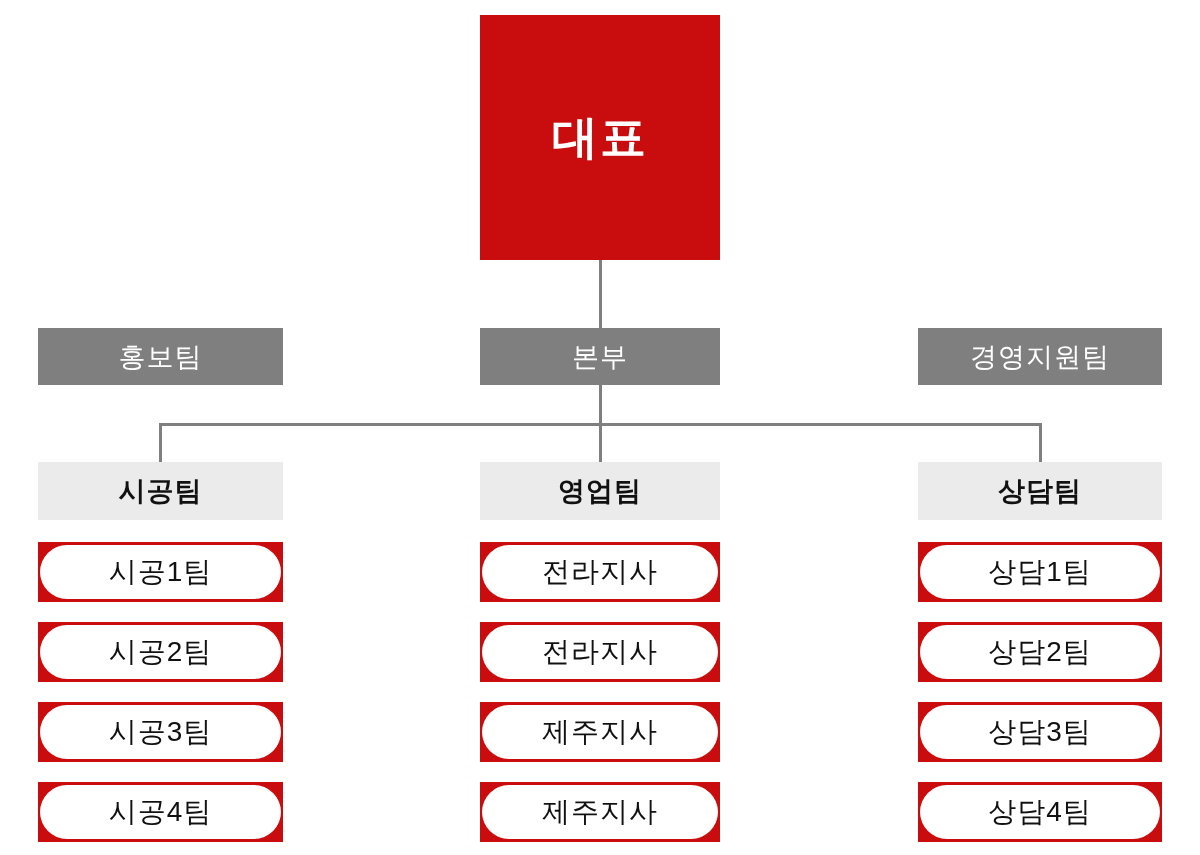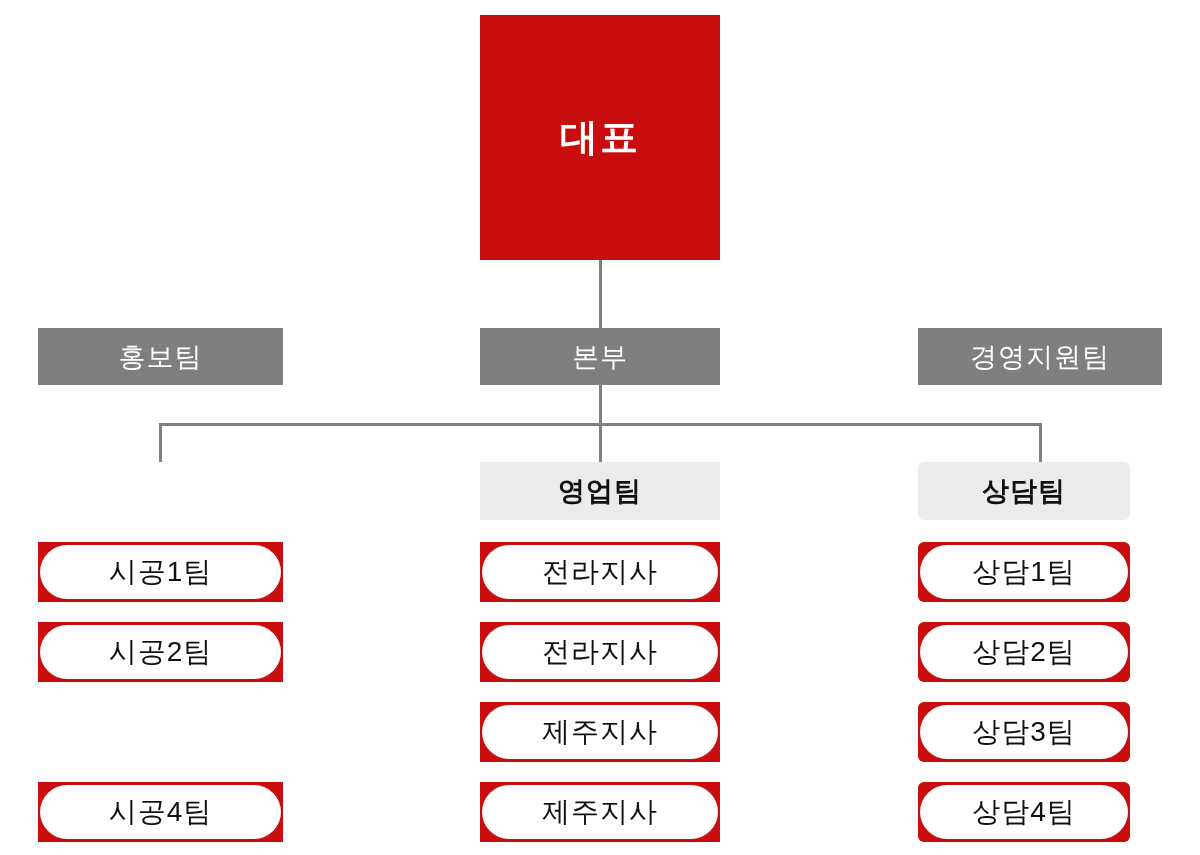--- a/index.html
+++ b/index.html
@@ -22,21 +22,21 @@
   }
 
   
   .root-box {
     position: absolute;
     left: 480px; top: 15px;
     width: 240px; height: 245px;
     background: var(--red, #c90c0e);
     color: #ffffff;
     display: flex; align-items: center; justify-content: center;
-    font-size: 38px; font-weight: 700;
+    font-size: 46px; font-weight: 700;
     letter-spacing: 2px;
   }
 
   
   .line {
     position: absolute;
     background: var(--line, #7f7f7f);
   }
   .line.v { width: 3px; }
   .line.h { height: 3px; }
@@ -60,21 +60,21 @@
     position: absolute;
     top: 462px; height: 58px;
     background: var(--light-gray, #ebebeb);
     color: var(--text-dark, #111111);
     display: flex; align-items: center; justify-content: center;
     font-size: 27px; font-weight: 700;
     letter-spacing: 1px;
   }
   .col-left   { left: 38px;  width: 245px; }
   .col-mid    { left: 480px; width: 240px; }
-  .col-right  { left: 918px; width: 212px; border-radius: 6px; }
+  .col-right  { left: 918px; width: 244px; }
 
   
   .pill {
     position: absolute;
     height: 60px;
     background: var(--red, #c90c0e);
   }
   .pill.row-0 { top: 542px; }
   .pill.row-1 { top: 622px; }
   .pill.row-2 { top: 702px; }
@@ -109,32 +109,38 @@
   <div class="gray-box pos-left">
     <span>홍보팀</span>
   </div>
   <div class="gray-box pos-mid">
     <span>본부</span>
   </div>
   <div class="gray-box pos-right">
     <span>경영지원팀</span>
   </div>
 
+  <div class="col-header col-left">
+    <span>시공팀</span>
+  </div>
   <div class="col-header col-mid">
     <span>영업팀</span>
   </div>
   <div class="col-header col-right">
     <span>상담팀</span>
   </div>
 
   <div class="pill col-left row-0">
     <div class="pill-inner">시공1팀</div>
   </div>
   <div class="pill col-left row-1">
     <div class="pill-inner">시공2팀</div>
+  </div>
+  <div class="pill col-left row-2">
+    <div class="pill-inner">시공3팀</div>
   </div>
   <div class="pill col-left row-3">
     <div class="pill-inner">시공4팀</div>
   </div>
 
   <div class="pill col-mid row-0">
     <div class="pill-inner">전라지사</div>
   </div>
   <div class="pill col-mid row-1">
     <div class="pill-inner">전라지사</div>

